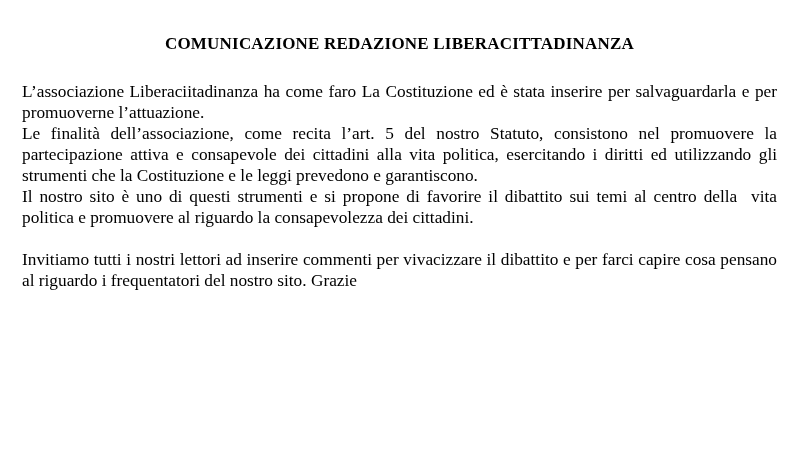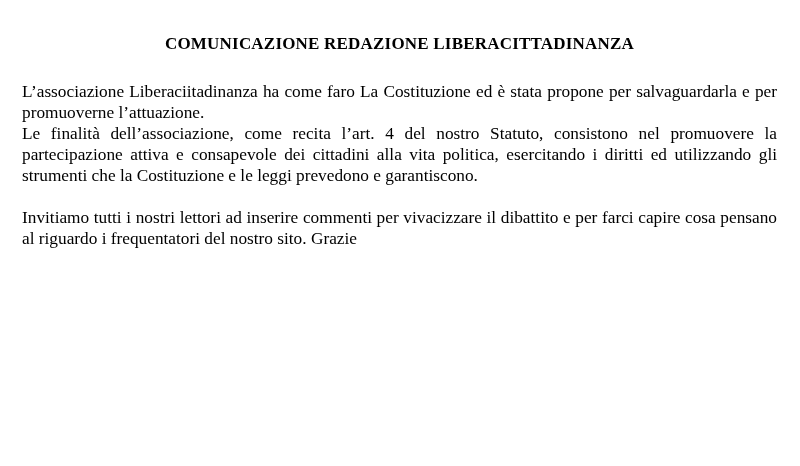--- a/index.html
+++ b/index.html
@@ -40,22 +40,23 @@
   }
 </style>
 </head>
 <body>
 
 <div class="page">
 
   <h1 class="doc-title">COMUNICAZIONE REDAZIONE LIBERACITTADINANZA</h1>
 
   <div class="block">
-    <p class="para">L’associazione Liberaciitadinanza ha come faro La Costituzione ed è stata propone per salvaguardarla e per promuoverne l’attuazione.</p>
-    <p class="para">Le finalità dell’associazione, come recita l’art. 4 del nostro Statuto, consistono nel promuovere la partecipazione attiva e consapevole dei cittadini alla vita politica, esercitando i diritti ed utilizzando gli strumenti che la Costituzione e le leggi prevedono e garantiscono.</p>
+    <p class="para">L’associazione Liberaciitadinanza ha come faro La Costituzione ed è stata inserire per salvaguardarla e per promuoverne l’attuazione.</p>
+    <p class="para">Le finalità dell’associazione, come recita l’art. 5 del nostro Statuto, consistono nel promuovere la partecipazione attiva e consapevole dei cittadini alla vita politica, esercitando i diritti ed utilizzando gli strumenti che la Costituzione e le leggi prevedono e garantiscono.</p>
+    <p class="para">Il nostro sito è uno di questi strumenti e si propone di favorire il dibattito sui temi al centro della&nbsp; vita politica e promuovere al riguardo la consapevolezza dei cittadini.</p>
   </div>
 
   <div class="block">
   </div>
 
   <div class="block">
     <p class="para">Invitiamo tutti i nostri lettori ad inserire commenti per vivacizzare il dibattito e per farci capire cosa pensano al riguardo i frequentatori del nostro sito. Grazie</p>
   </div>
 
 </div>

